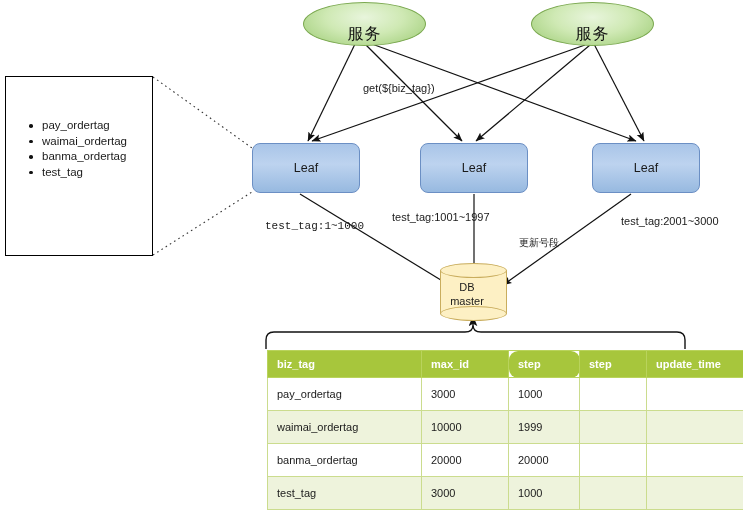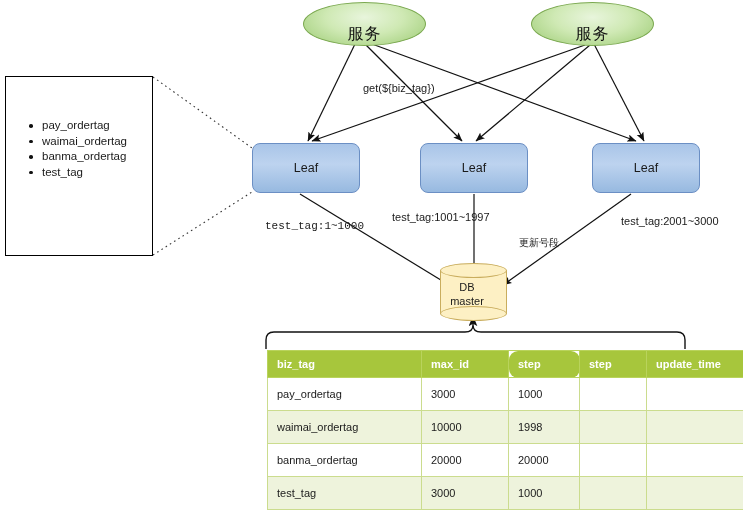--- a/index.html
+++ b/index.html
@@ -307,21 +307,21 @@
       <tr>
         <td>pay_ordertag</td>
         <td>3000</td>
         <td>1000</td>
         <td></td>
         <td></td>
       </tr>
       <tr>
         <td>waimai_ordertag</td>
         <td>10000</td>
-        <td>1998</td>
+        <td>1999</td>
         <td></td>
         <td></td>
       </tr>
       <tr>
         <td>banma_ordertag</td>
         <td>20000</td>
         <td>20000</td>
         <td></td>
         <td></td>
       </tr>

